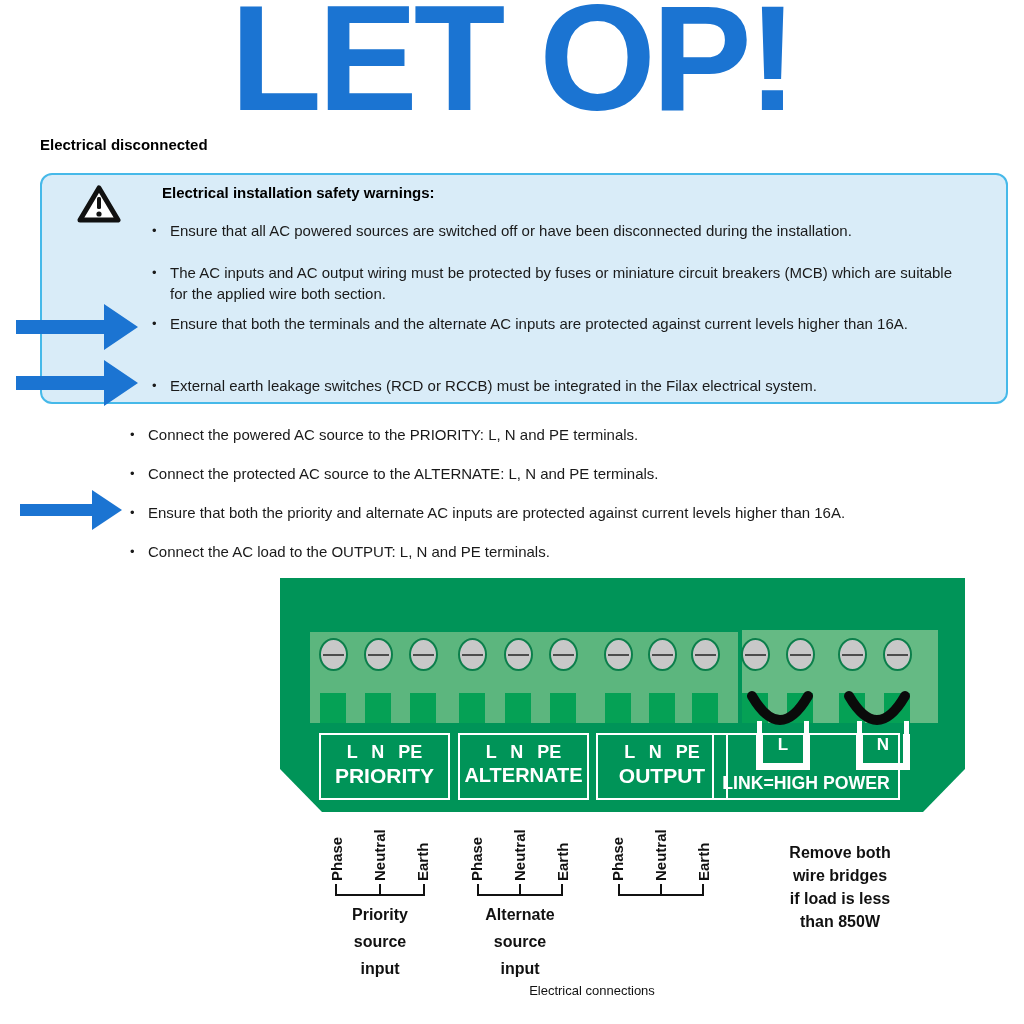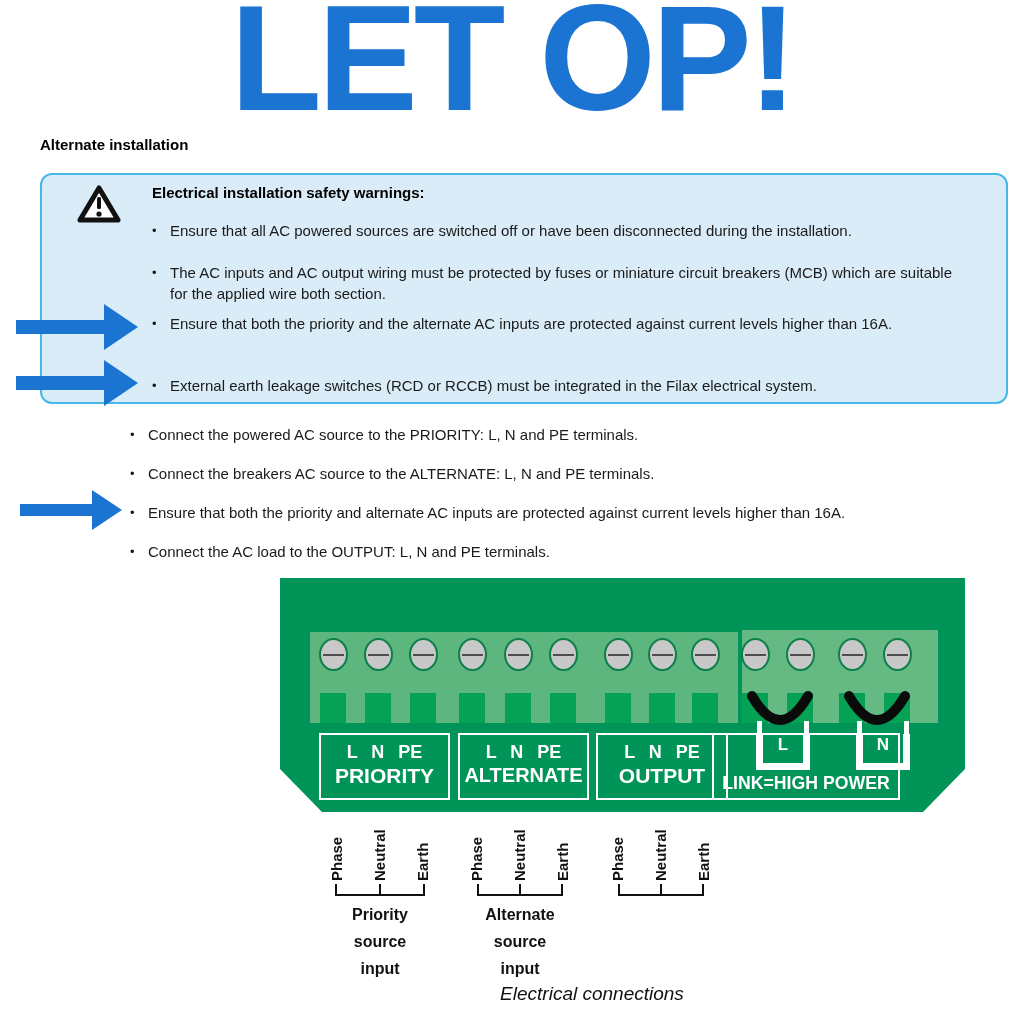--- a/index.html
+++ b/index.html
@@ -6,21 +6,21 @@
   #page{position:relative;width:1024px;height:1024px;background:#fff;overflow:hidden;
         font-family:"Liberation Sans",sans-serif;color:#1a1a1a;}
   
   .big-title{position:absolute;left:0;right:0;top:-17px;text-align:center;
     font-size:150px;font-weight:700;letter-spacing:-4px;color:#1B74D2;line-height:150px;white-space:nowrap;}
   .section-heading{position:absolute;left:40px;top:136px;font-size:15px;font-weight:700;color:#000;}
   
   .warnbox{position:absolute;left:40px;top:173px;width:968px;height:231px;box-sizing:border-box;
     background:#D9ECF8;border:2px solid #46B9E9;border-radius:12px;}
   .warn-triangle{position:absolute;left:76px;top:184px;}
-  .wb-heading{position:absolute;left:152px;top:184px;font-size:15px;font-weight:700;color:#000;}
+  .wb-heading{position:absolute;left:162px;top:184px;font-size:15px;font-weight:700;color:#000;}
   .bullet{position:absolute;display:flex;font-size:15px;line-height:21px;color:#1a1a1a;}
   .bullet .dot{width:18px;flex:0 0 18px;font-size:13px;}
   .nowrap{white-space:nowrap;}
   .b-warn{left:152px;}
   .b-inst{left:130px;}
   
   .arrow{position:absolute;}
   
   .board{position:absolute;left:280px;top:578px;width:685px;height:234px;background:#009458;
     clip-path:polygon(0 0,685px 0,685px 191px,643px 234px,42px 234px,0 191px);}
@@ -50,49 +50,49 @@
   .rot{position:absolute;top:881px;height:16px;line-height:16px;font-size:15px;font-weight:700;color:#111;
     white-space:nowrap;transform-origin:0 0;transform:rotate(-90deg);}
   .comb{position:absolute;top:884px;height:12px;border-left:2px solid #111;border-right:2px solid #111;
     border-bottom:2px solid #111;box-sizing:border-box;}
   .comb .mid{position:absolute;left:50%;margin-left:-1px;top:0;width:2px;height:100%;background:#111;}
   .cap{position:absolute;width:120px;text-align:center;font-size:16px;font-weight:700;color:#111;
     line-height:27px;white-space:pre-line;}
   .note{position:absolute;left:758px;top:841px;width:164px;text-align:center;font-size:16px;
     font-weight:700;color:#111;line-height:23px;white-space:pre-line;}
   .figcaption{position:absolute;left:462px;top:983px;width:260px;text-align:center;
-    font-size:19px;font-style:italic;color:#111;}
+    font-size:13px;color:#111;}
 </style>
 </head>
 <body>
 
 <div id="page">
 
   <div class="big-title">LET OP!</div>
-  <div class="section-heading">Alternate installation</div>
+  <div class="section-heading">Electrical disconnected</div>
 
   <div class="warnbox"></div>
   <svg class="warn-triangle" width="46" height="40" viewBox="0 0 46 40">
     <path d="M23 4 L42 36 L4 36 Z" fill="#fff" stroke="#111" stroke-width="5" stroke-linejoin="round"></path>
     <rect x="21" y="13" width="4" height="12" rx="1.5" fill="#111"></rect>
     <circle cx="23" cy="30" r="2.6" fill="#111"></circle>
   </svg>
   <div class="wb-heading">Electrical installation safety warnings:</div>
 
   <div class="bullet b-warn nowrap" style="top:220px">
     <span class="dot">•</span>
     <span>Ensure that all AC powered sources are switched off or have been disconnected during the installation.</span>
   </div>
   <div class="bullet b-warn" style="top:262px;width:820px">
     <span class="dot">•</span>
     <span>The AC inputs and AC output wiring must be protected by fuses or miniature circuit breakers (MCB) which are suitable for the applied wire both section.</span>
   </div>
   <div class="bullet b-warn" style="top:313px;width:800px">
     <span class="dot">•</span>
-    <span>Ensure that both the priority and the alternate AC inputs are protected against current levels higher than 16A.</span>
+    <span>Ensure that both the terminals and the alternate AC inputs are protected against current levels higher than 16A.</span>
   </div>
   <div class="bullet b-warn nowrap" style="top:375px">
     <span class="dot">•</span>
     <span>External earth leakage switches (RCD or RCCB) must be integrated in the Filax electrical system.</span>
   </div>
 
   <svg class="arrow" style="left:16px;top:304px" width="124" height="46" viewBox="0 0 124 46">
     <polygon points="0,16 88,16 88,0 122,23 88,46 88,30 0,30" fill="#1B74D2"></polygon>
   </svg>
   <svg class="arrow" style="left:16px;top:360px" width="124" height="46" viewBox="0 0 124 46">
@@ -101,21 +101,21 @@
   <svg class="arrow" style="left:20px;top:490px" width="104" height="40" viewBox="0 0 104 40">
     <polygon points="0,14 72,14 72,0 102,20 72,40 72,26 0,26" fill="#1B74D2"></polygon>
   </svg>
 
   <div class="bullet b-inst nowrap" style="top:424px">
     <span class="dot">•</span>
     <span>Connect the powered AC source to the PRIORITY: L, N and PE terminals.</span>
   </div>
   <div class="bullet b-inst nowrap" style="top:463px">
     <span class="dot">•</span>
-    <span>Connect the breakers AC source to the ALTERNATE: L, N and PE terminals.</span>
+    <span>Connect the protected AC source to the ALTERNATE: L, N and PE terminals.</span>
   </div>
   <div class="bullet b-inst nowrap" style="top:502px">
     <span class="dot">•</span>
     <span>Ensure that both the priority and alternate AC inputs are protected against current levels higher than 16A.</span>
   </div>
   <div class="bullet b-inst nowrap" style="top:541px">
     <span class="dot">•</span>
     <span>Connect the AC load to the OUTPUT: L, N and PE terminals.</span>
   </div>
 
@@ -235,15 +235,19 @@
   <div class="comb" style="left:618px;width:86px">
       <div class="mid"></div>
     </div>
 
   <div class="cap" style="left:320px;top:901px">Priority
 source
 input</div>
   <div class="cap" style="left:460px;top:901px">Alternate
 source
 input</div>
+  <div class="note">Remove both
+wire bridges
+if load is less
+than 850W</div>
 
   <div class="figcaption">Electrical connections</div>
 </div>
 
 </body></html>

